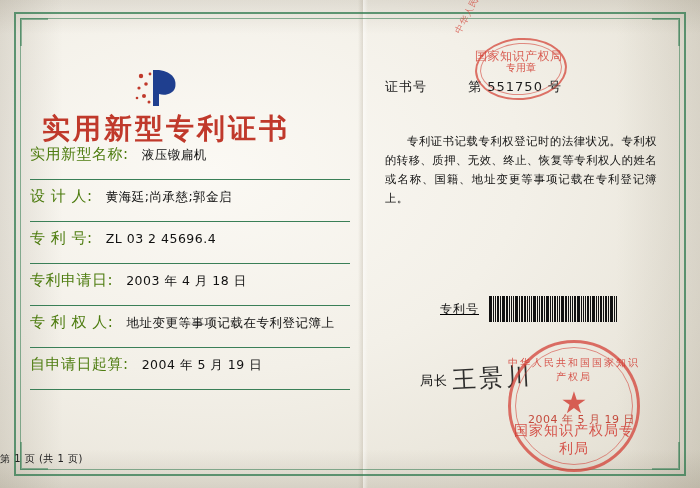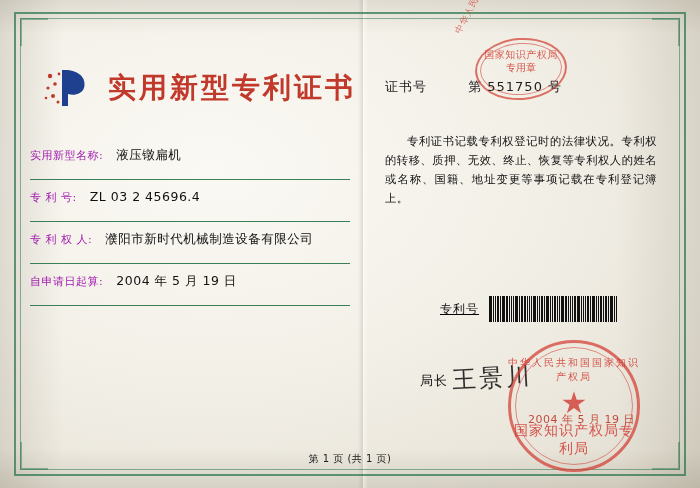--- a/index.html
+++ b/index.html
@@ -71,20 +71,21 @@
   .corner.bl { left: 20px; bottom: 18px; border-right: none; border-top: none; }
   .corner.br { right: 20px; bottom: 18px; border-left: none; border-top: none; }
 
   
   .title-row {
     position: absolute;
     left: 42px;
     top: 66px;
     display: flex;
     align-items: center;
+    flex-direction: column;
   }
   .logo {
     position: relative;
     width: 56px;
     height: 44px;
     margin-right: 10px;
   }
   .main-title {
     font-family: "DejaVu Sans", sans-serif;
     font-size: 28px;
@@ -127,22 +128,22 @@
     border: 1px solid #d4453a;
     border-radius: 50%;
     opacity: 0.6;
     transform: rotate(-4deg);
   }
   .top-stamp .txt-top {
     position: absolute;
     top: 10px;
     left: 0;
     right: 0;
-    text-align: center;
-    font-size: 10px;
+    text-align: left;
+    font-size: 12px;
     color: #d4453a;
     letter-spacing: 0.5px;
     opacity: 0.85;
   }
   .top-stamp .txt-mid {
     position: absolute;
     top: 25px;
     left: 0; right: 0;
     text-align: center;
     font-size: 10px;
@@ -171,22 +172,22 @@
     width: 320px;
   }
   .field {
     position: relative;
     height: 42px;
     padding-top: 6px;
     border-bottom: 1px solid #3a7f57;
     box-sizing: border-box;
   }
   .field .fl {
-    font-size: 11px;
-    color: #a21caf;
+    font-size: 15px;
+    color: #4d7c0f;
     letter-spacing: 0.5px;
   }
   .field .fv {
     font-size: 12.5px;
     color: #111;
     margin-left: 8px;
     letter-spacing: 0.5px;
   }
 
   
@@ -310,21 +311,20 @@
   }
   .seal .arc-top { top: 16px; }
   .seal .arc-bottom { bottom: 14px; font-size: 14px; letter-spacing: 1px; }
 
   
   .footer {
     position: absolute;
     left: 0;
     right: 0;
     top: 452px;
-    text-align: center;
     font-size: 10px;
     color: #222;
     letter-spacing: 0.5px;
   }
 </style>
 </head>
 <body>
 
 <div class="page">
   <div class="paper"></div>
@@ -368,26 +368,34 @@
     <span class="label">证书号</span>
     <span class="value">第 551750 号</span>
   </div>
 
   <div class="fields">
     <div class="field">
       <span class="fl">实用新型名称:</span>
       <span class="fv">液压镦扁机</span>
     </div>
     <div class="field">
+      <span class="fl">设 计 人:</span>
+      <span class="fv">黄海廷;尚承慈;郭金启</span>
+    </div>
+    <div class="field">
       <span class="fl">专 利 号:</span>
       <span class="fv">ZL 03 2 45696.4</span>
     </div>
     <div class="field">
+      <span class="fl">专利申请日:</span>
+      <span class="fv">2003 年 4 月 18 日</span>
+    </div>
+    <div class="field">
       <span class="fl">专 利 权 人:</span>
-      <span class="fv">濮阳市新时代机械制造设备有限公司</span>
+      <span class="fv">地址变更等事项记载在专利登记簿上</span>
     </div>
     <div class="field">
       <span class="fl">自申请日起算:</span>
       <span class="fv">2004 年 5 月 19 日</span>
     </div>
   </div>
 
   <div class="body-text">
     <p>专利证书记载专利权登记时的法律状况。专利权的转移、质押、无效、终止、恢复等专利权人的姓名或名称、国籍、地址变更等事项记载在专利登记簿上。</p>
   </div>

